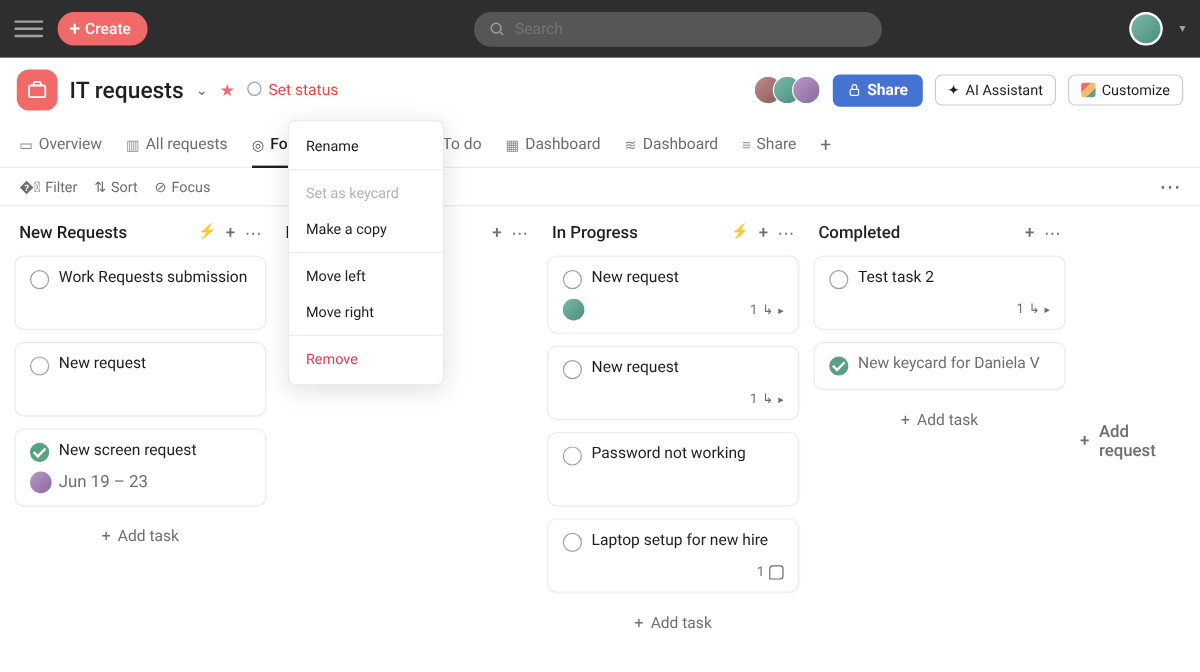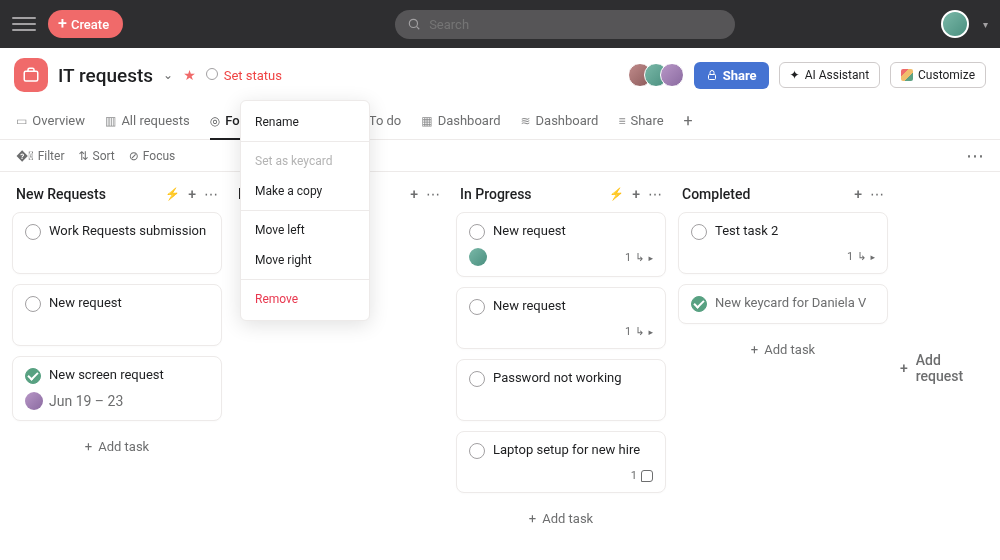--- a/index.html
+++ b/index.html
@@ -39,21 +39,21 @@
 .tab-icon { font-size: 12px; opacity: .8; }
 .tab-more { width:18px; height:18px; border-radius:4px; background:#f5f3f3; display:flex; align-items:center; justify-content:center; font-size:11px; color:#6d6e6f; cursor:pointer; }
 .tab-add { color:#6d6e6f; cursor:pointer; }
 
 .toolbar { height: 32px; display: flex; align-items: center; gap: 14px; padding: 0 16px; border-bottom: 1px solid #edeae9; }
 .tool { display: flex; align-items: center; gap: 4px; color: #6d6e6f; font-size: 12px; cursor: pointer; }
 .more-dots { margin-left:auto; color:#6d6e6f; font-size:18px; cursor:pointer; }
 
 .board { display: flex; gap: 12px; padding: 14px 12px; overflow-x: auto; height: calc(560px - 48px - 54px - 38px - 32px); }
 .column { width: 210px; flex: 0 0 210px; display: flex; flex-direction: column; }
-.col-head { display: flex; align-items: center; gap: 8px; padding: 0 4px 10px; font-size: 14px; font-weight: 500; color: #1e1f21; }
+.col-head { display: flex; gap: 8px; padding: 0 4px 10px; font-size: 14px; font-weight: 500; color: #1e1f21; }
 .col-head .title { flex: 1; }
 .bolt { color: #f1bd6c; font-size: 12px; }
 .col-head .icon-btn { color: #6d6e6f; font-size: 14px; cursor: pointer; }
 .card { background: #fff; border: 1px solid #edeae9; border-radius: 8px; padding: 10px 12px; margin-bottom: 10px; min-height: 62px; box-shadow: 0 1px 2px rgba(0,0,0,0.02); display:flex; flex-direction:column; position: relative; }
 .card-top { display:flex; align-items:flex-start; gap:8px; }
 .check { width:16px; height:16px; border:1.5px solid #a2a0a2; border-radius:50%; flex:0 0 16px; margin-top:1px; position:relative; }
 .check.done { border-color:#58a182; background:#58a182; }
 .check.done::after { content:""; position:absolute; left:4px; top:1px; width:4px; height:8px; border:solid #fff; border-width:0 2px 2px 0; transform:rotate(45deg); }
 .card-title { font-size: 13px; color: #1e1f21; line-height: 1.3; }
 .card-title.done { color:#6d6e6f; }

